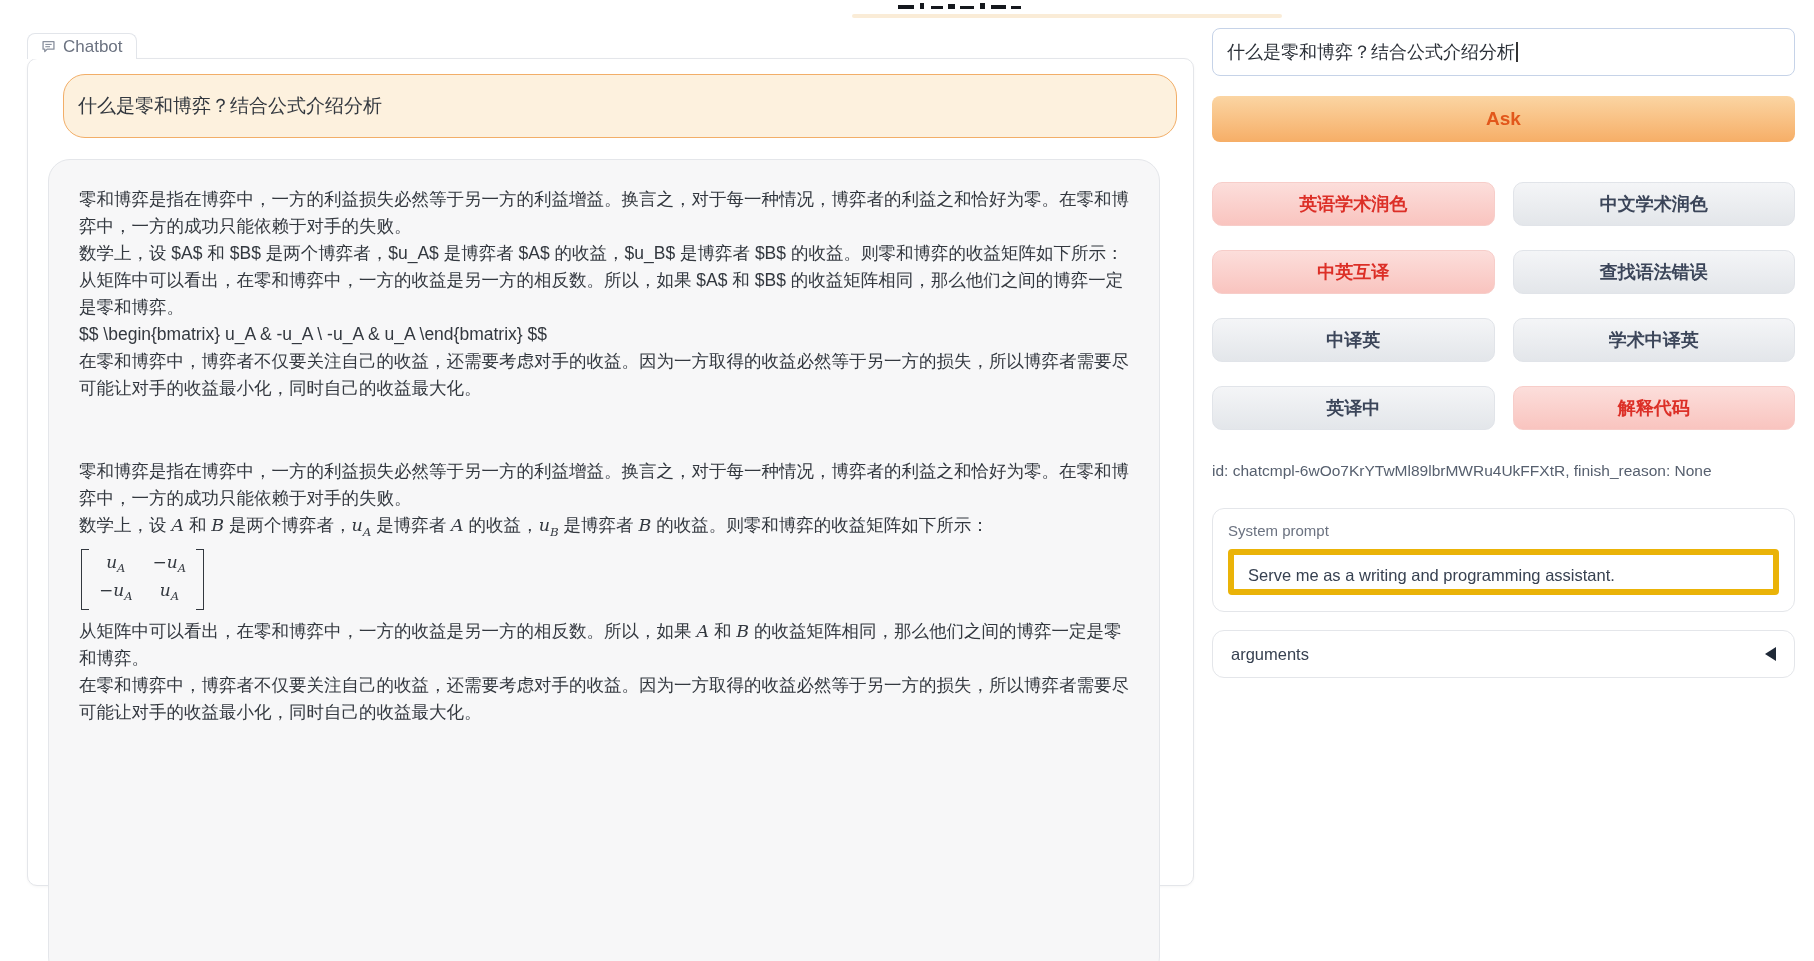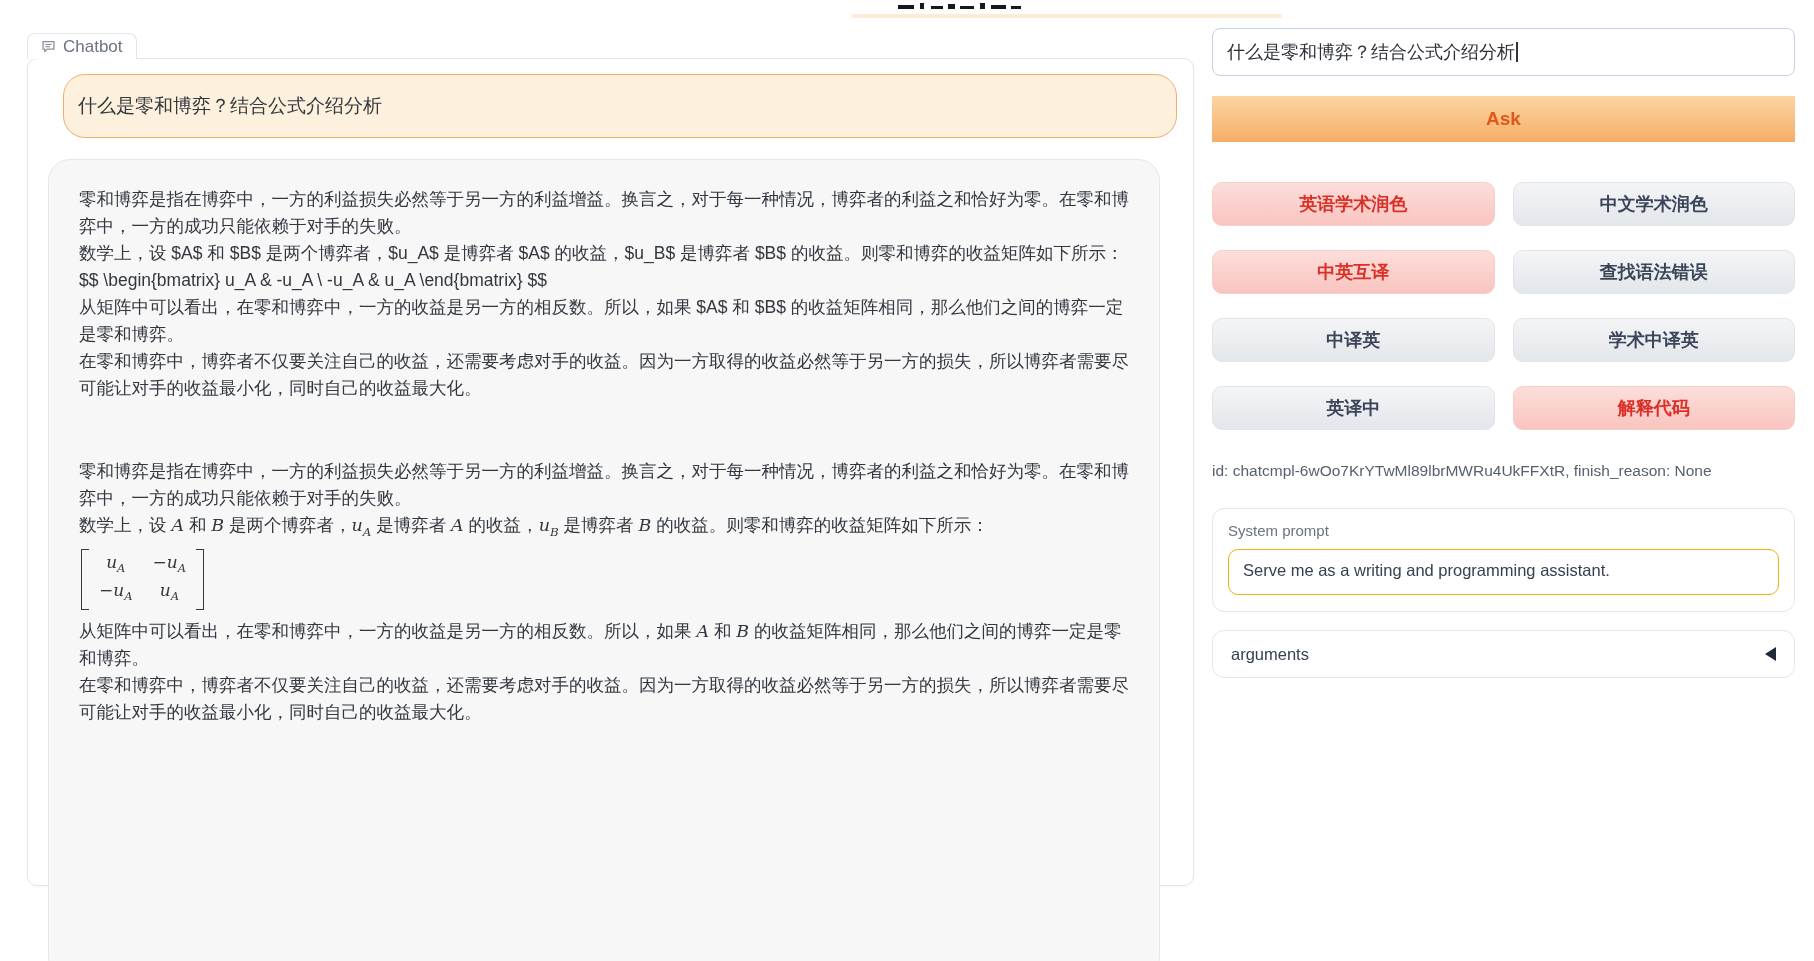--- a/index.html
+++ b/index.html
@@ -45,37 +45,37 @@
   .cell { font-family:"DejaVu Serif","Liberation Serif",serif; }
 
   
   .right-col { position:absolute; left:1212px; top:28px; width:583px; }
   .q-input { width:100%; height:48px; background:#fff; border:1px solid #c6d3e8;
              border-radius:8px; padding:11px 14px; font-size:18px; color:#2b3038;
              white-space:nowrap; overflow:hidden; }
   .caret { display:inline-block; width:1.5px; height:20px; background:#333;
            vertical-align:-4px; margin-left:1px; }
   .ask-btn { display:block; width:100%; height:46px; margin-top:20px; border:none; cursor:pointer;
-             border-radius:0; background:linear-gradient(180deg,#fbd5a3 0%,#f6ae67 100%);
+             border-radius:8px; background:linear-gradient(180deg,#fbd5a3 0%,#f6ae67 100%);
              color:#e2571b; font-size:19px; font-weight:700;
              font-family:"Liberation Sans","DejaVu Sans",sans-serif; }
   .btn-grid { margin-top:40px; display:grid; grid-template-columns:1fr 1fr;
               column-gap:18px; row-gap:24px; }
   .qbtn { height:44px; border:none; border-radius:10px; cursor:pointer;
           font-size:18px; font-weight:700;
           font-family:"Liberation Sans","DejaVu Sans",sans-serif; }
   .qbtn.gray { background:linear-gradient(180deg,#f4f5f7 0%,#e3e6ea 100%); color:#3b4559;
                border:1px solid #e1e4e9; }
   .qbtn.red  { background:linear-gradient(180deg,#fcdedb 0%,#f9c4bf 100%); color:#dc2f27;
                border:1px solid #f7cdc9; }
   .status-line { margin-top:32px; font-size:15.5px; color:#57606f; }
   .sys-box { margin-top:28px; border:1px solid #e4e6ea; border-radius:12px;
              background:#fff; padding:13px 15px 16px 15px; }
   .sys-label { font-size:15px; color:#6b7280; }
-  .sys-input { margin-top:10px; height:46px; border:1px solid #eab308; border-radius:10px;
+  .sys-input { margin-top:10px; height:46px; border:6px solid #eab308; border-radius:4px;
                padding:11px 14px; font-size:16.5px; color:#374151; background:#fff;
                white-space:nowrap; overflow:hidden; }
   .accordion { margin-top:18px; height:48px; border:1px solid #e4e6ea; border-radius:12px;
                background:#fff; display:flex; align-items:center; justify-content:space-between;
                padding:16px 18px; cursor:pointer; }
   .accordion-label { font-size:16.5px; color:#374151; }
   .tri-left { width:0; height:0; border-top:7px solid transparent; border-bottom:7px solid transparent;
               border-right:11px solid #1f2937; }
 
   .chat-icon { width:15px; height:15px; display:block; }
@@ -110,22 +110,22 @@
 
     <div class="bubble-user">
       <span>什么是零和博弈？结合公式介绍分析</span>
     </div>
 
     <div class="bubble-bot">
 
       <div class="copy raw">
         <p>零和博弈是指在博弈中，一方的利益损失必然等于另一方的利益增益。换言之，对于每一种情况，博弈者的利益之和恰好为零。在零和博弈中，一方的成功只能依赖于对手的失败。</p>
         <p>数学上，设 $A$ 和 $B$ 是两个博弈者，$u_A$ 是博弈者 $A$ 的收益，$u_B$ 是博弈者 $B$ 的收益。则零和博弈的收益矩阵如下所示：</p>
+        <p>从矩阵中可以看出，在零和博弈中，一方的收益是另一方的相反数。所以，如果 $A$ 和 $B$ 的收益矩阵相同，那么他们之间的博弈一定是零和博弈。</p>
         <p>$$ \begin{bmatrix} u_A &amp; -u_A \ -u_A &amp; u_A \end{bmatrix} $$</p>
-        <p>从矩阵中可以看出，在零和博弈中，一方的收益是另一方的相反数。所以，如果 $A$ 和 $B$ 的收益矩阵相同，那么他们之间的博弈一定是零和博弈。</p>
         <p>在零和博弈中，博弈者不仅要关注自己的收益，还需要考虑对手的收益。因为一方取得的收益必然等于另一方的损失，所以博弈者需要尽可能让对手的收益最小化，同时自己的收益最大化。</p>
       </div>
 
       <div class="copy rendered">
         <p>零和博弈是指在博弈中，一方的利益损失必然等于另一方的利益增益。换言之，对于每一种情况，博弈者的利益之和恰好为零。在零和博弈中，一方的成功只能依赖于对手的失败。</p>
         <p><span>数学上，设 </span><i class="mi">A</i><span> 和 </span><i class="mi">B</i><span> 是两个博弈者，</span><i class="mi">u</i><sub class="mi ms">A</sub><span> 是博弈者 </span><i class="mi">A</i><span> 的收益，</span><i class="mi">u</i><sub class="mi ms">B</sub><span> 是博弈者 </span><i class="mi">B</i><span> 的收益。则零和博弈的收益矩阵如下所示：</span></p>
 
         <div class="matrix">
           <span class="brk l"></span>
           <span class="matrix-cells">

